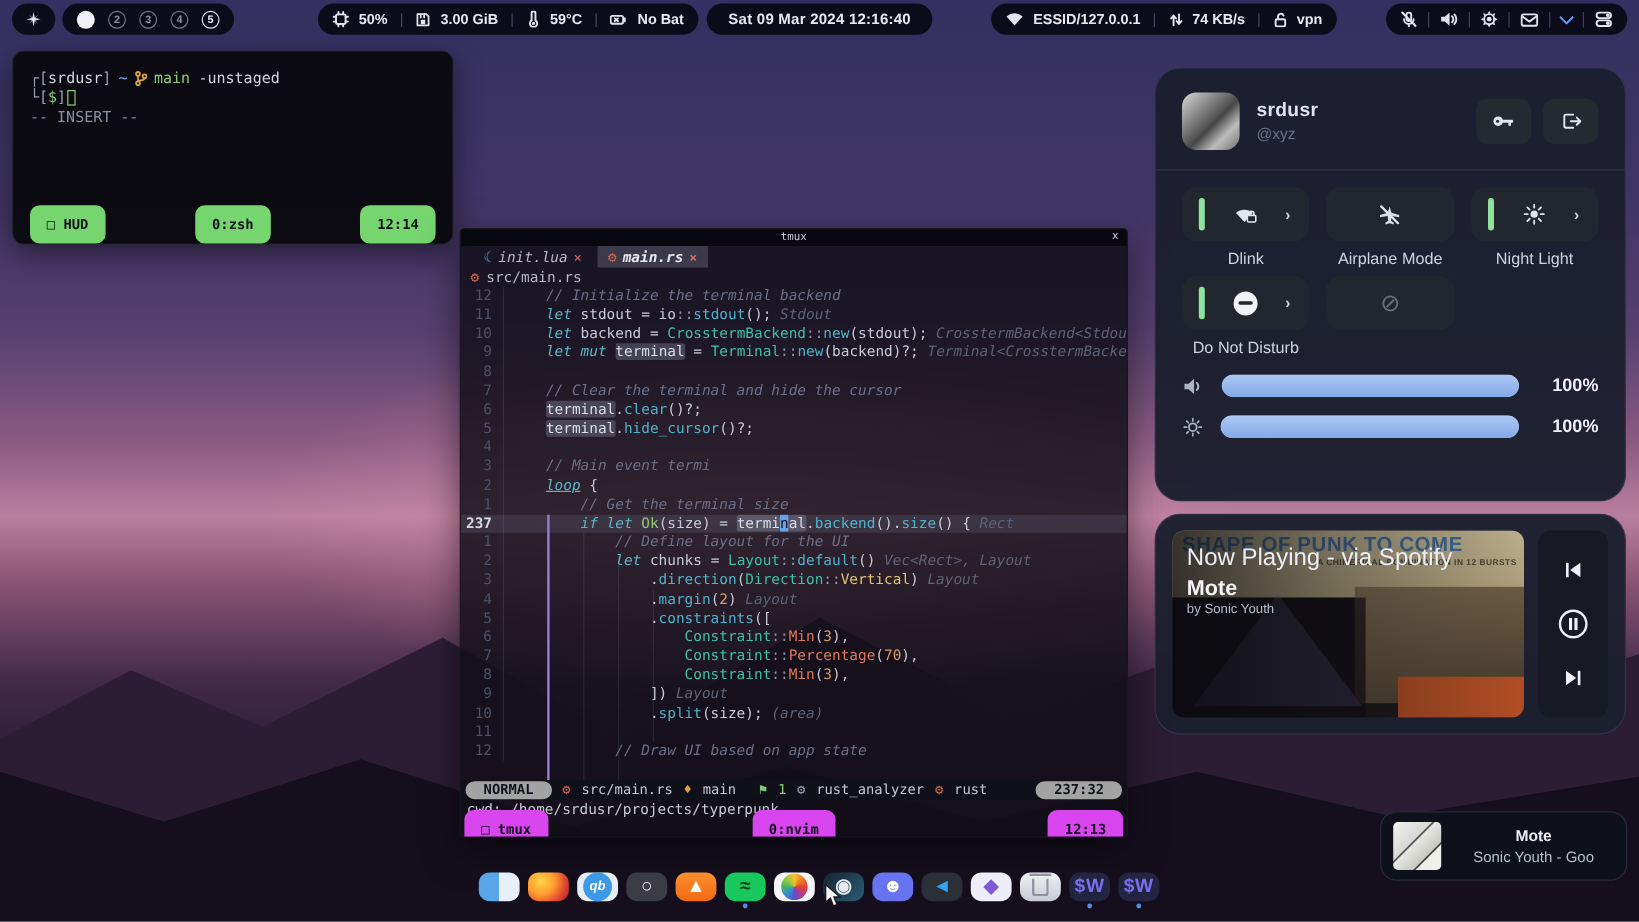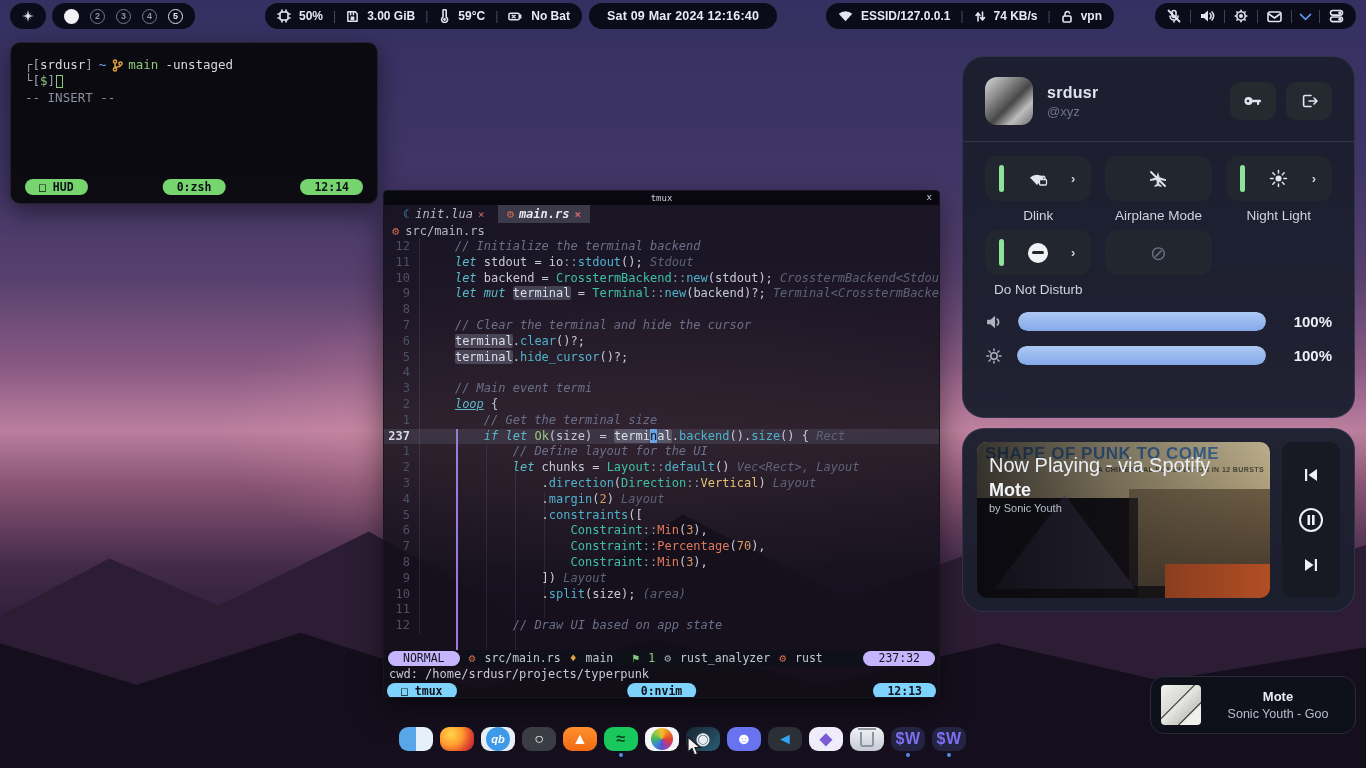--- a/index.html
+++ b/index.html
@@ -32,24 +32,24 @@
   
   .termwin { position:absolute; left:10px; top:42px; width:368px; height:162px; background:rgba(7,7,11,.93);
     border:1px solid #23232f; border-radius:10px; box-shadow:0 8px 24px rgba(0,0,0,.45); z-index:20;
     font-family:"DejaVu Sans Mono", monospace; font-size:12.5px; color:#c6cad6; padding:14px 14px 8px 14px;
     display:flex; flex-direction:column; }
   .tline { line-height:16px; white-space:pre; display:flex; align-items:center; }
   .t-dim{color:#9aa0b0} .t-wh{color:#d4d7e0} .t-blue{color:#7aa2f7} .t-grn{color:#8fc97a}
   .t-mode{color:#8a8fa0; margin-top:1px;}
   .curblock { display:inline-block; width:7px; height:13px; border:1.4px solid #8fc97a; margin-left:1px; }
   .termstatus { margin-top:auto; display:flex; align-items:center; position:relative; height:16px; }
-  .tpill { height:16px; border-radius:8px; display:flex; align-items:center; padding:0 14px;
+  .tpill { height:16px; border-radius:8px; display:flex; align-items:center; padding:16px 14px;
     font-size:11.5px; font-weight:700; color:#0d1117; }
   .tpill.green { background:#76d56e; }
-  .tpill.blue { background:#7dd3fc; }
+  .tpill.blue { background:#d946ef; }
   .ts-center { position:absolute; left:50%; transform:translateX(-50%); }
   .ts-right { position:absolute; right:0; }
 
   
   .edwin { position:absolute; left:383px; top:190px; width:557px; height:508px; z-index:20;
     border:1px solid #16161f; border-radius:4px; overflow:hidden; box-shadow:0 10px 30px rgba(0,0,0,.5);
     font-family:"DejaVu Sans Mono", monospace; background:rgba(17,14,24,.84); display:flex; flex-direction:column; }
   .ed-title { height:14px; background:rgba(8,8,14,.92); color:#c9cdd9; font-size:9px; display:flex;
     align-items:center; justify-content:center; position:relative; flex:none; }
   .ed-title .xbtn { position:absolute; right:7px; top:1px; color:#cfd3de; font-size:9px; }
@@ -71,21 +71,21 @@
   .ct { white-space:pre; padding-left:6px; }
   .sg-c{color:#6b7089;font-style:italic} .sg-k{color:#5bb8c9;font-style:italic}
   .sg-ku{color:#5bb8c9;font-style:italic;text-decoration:underline}
   .sg-f{color:#4fb2cc} .sg-t{color:#3ec0a6} .sg-e{color:#96c97a} .sg-y{color:#e2c175}
   .sg-r{color:#e0795c} .sg-n{color:#d79a66} .sg-p{color:#8b93a8} .sg-x{color:#c6cad6}
   .sg-h{color:#5d6378;font-style:italic}
   .sg-w{background:rgba(150,160,185,.32);color:#dbdfe8;border-radius:2px}
   .sg-cu{background:#68a3e8;color:#0b0e16}
   .st { height:16px; background:rgba(16,16,26,.92); display:flex; align-items:center; gap:9px;
     padding:0 4px; font-size:11.5px; color:#c3c7d4; flex:none; }
-  .stpill { height:15px; border-radius:8px; background:#c4b5fd; color:#10131c; font-weight:400;
+  .stpill { height:15px; border-radius:8px; background:#a3a3a3; color:#10131c; font-weight:700;
     display:flex; align-items:center; padding:0 15px; }
   .st .ico-r { color:#cf6a4c; } .st .ico-b { color:#e0a23f; } .st .ico-g { color:#7fc97a; }
   .st .ico-gr { color:#9aa0b2; } .st .grn { color:#8fc97a; }
   .st .spacer { flex:1; }
   .cmdline { height:16px; font-size:12px; color:#c6cad6; padding-left:5px; line-height:16px; flex:none; }
   .tmuxbar { height:17px; display:flex; align-items:center; position:relative; padding:0 3px; flex:none; }
 
   
   .panel { position:absolute; left:962px; top:56px; width:393px; height:362px; background:rgba(28,31,46,.97);
     border:1px solid rgba(95,100,135,.3); border-radius:22px; z-index:20; color:#dfe3f0; padding:20px 22px; }

